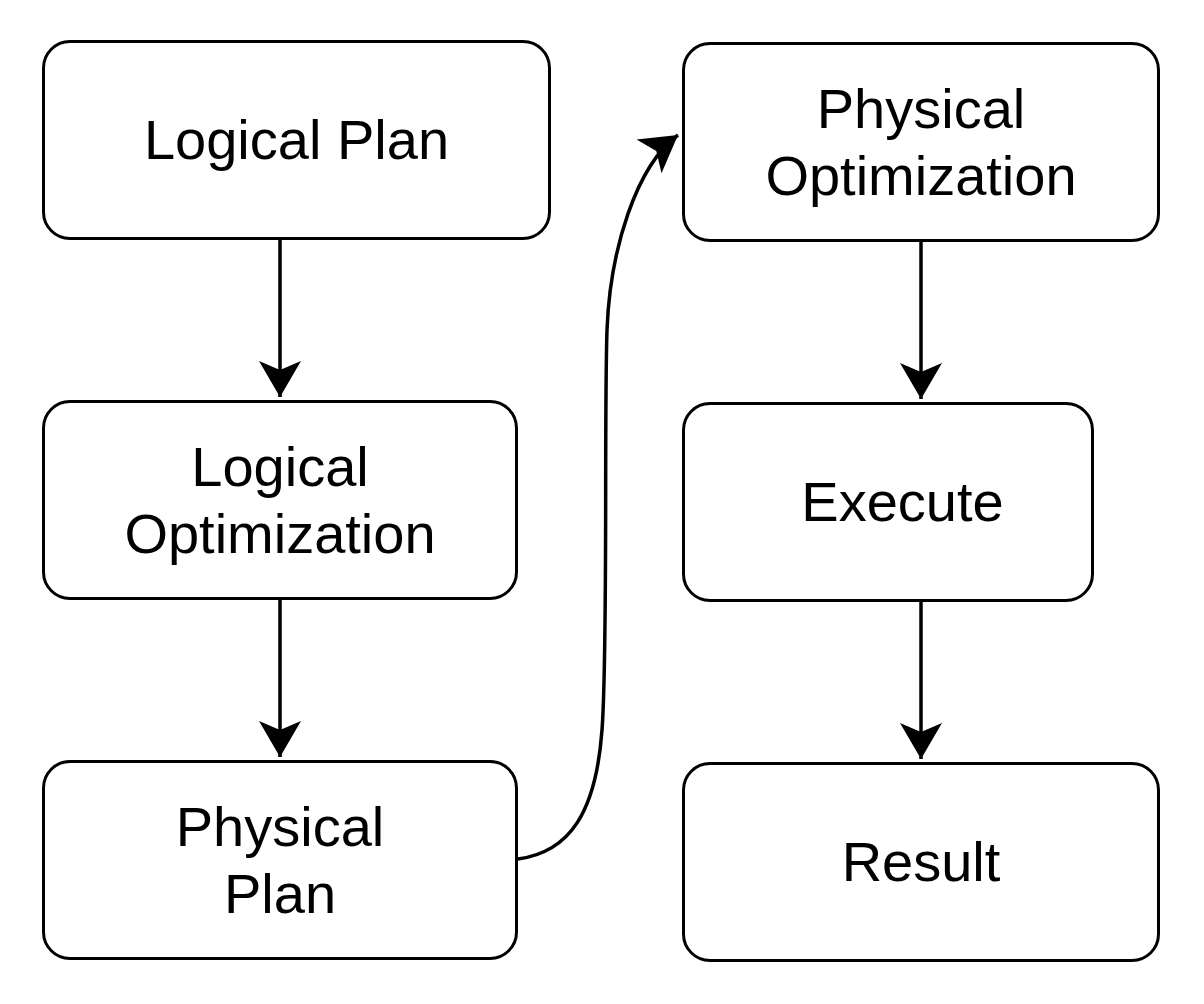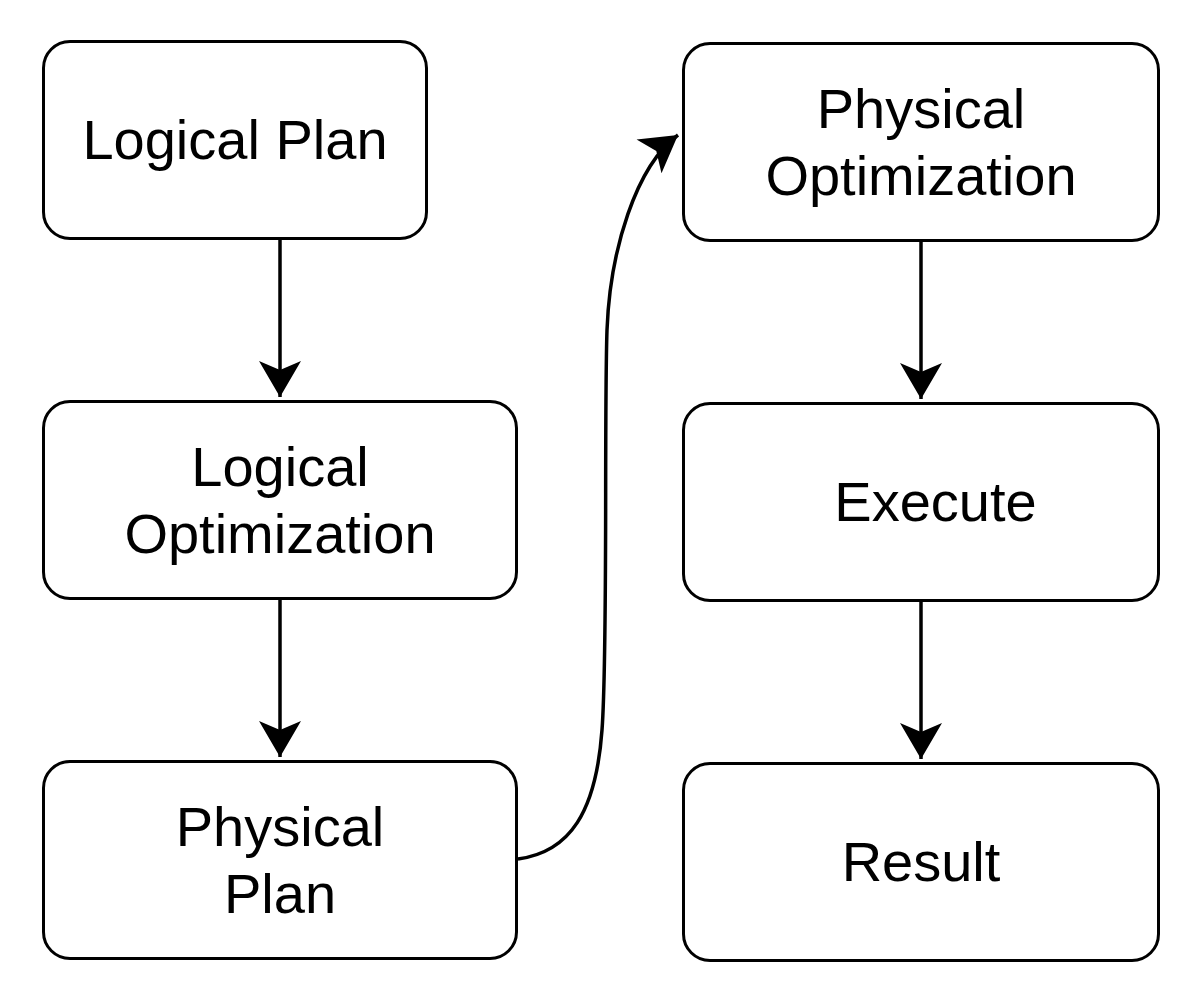--- a/index.html
+++ b/index.html
@@ -38,25 +38,25 @@
     align-items: center;
     justify-content: center;
     text-align: center;
   }
   .node-label {
     font-size: 56px;
     line-height: 1.2;
     color: #000000;
     white-space: pre-line;
   }
-  #node-logical-plan          { left: 42px;  top: 40px;  width: 386px; height: 200px; }
+  #node-logical-plan          { left: 42px;  top: 40px;  width: 509px; height: 200px; }
   #node-logical-optimization  { left: 42px;  top: 400px; width: 476px; height: 200px; text-align: center; }
   #node-physical-plan         { left: 42px;  top: 760px; width: 476px; height: 200px; }
   #node-physical-optimization { left: 682px; top: 42px;  width: 478px; height: 200px; }
-  #node-execute               { left: 682px; top: 402px; width: 478px; height: 200px; padding-left: 29px; }
+  #node-execute               { left: 682px; top: 402px; width: 412px; height: 200px; padding-left: 29px; }
   #node-result                { left: 682px; top: 762px; width: 478px; height: 200px; align-items: center; }
 </style>
 </head>
 <body>
 
 <div class="canvas">
 
   <div class="node" id="node-logical-plan">
     <span class="node-label">Logical Plan</span>
   </div>

